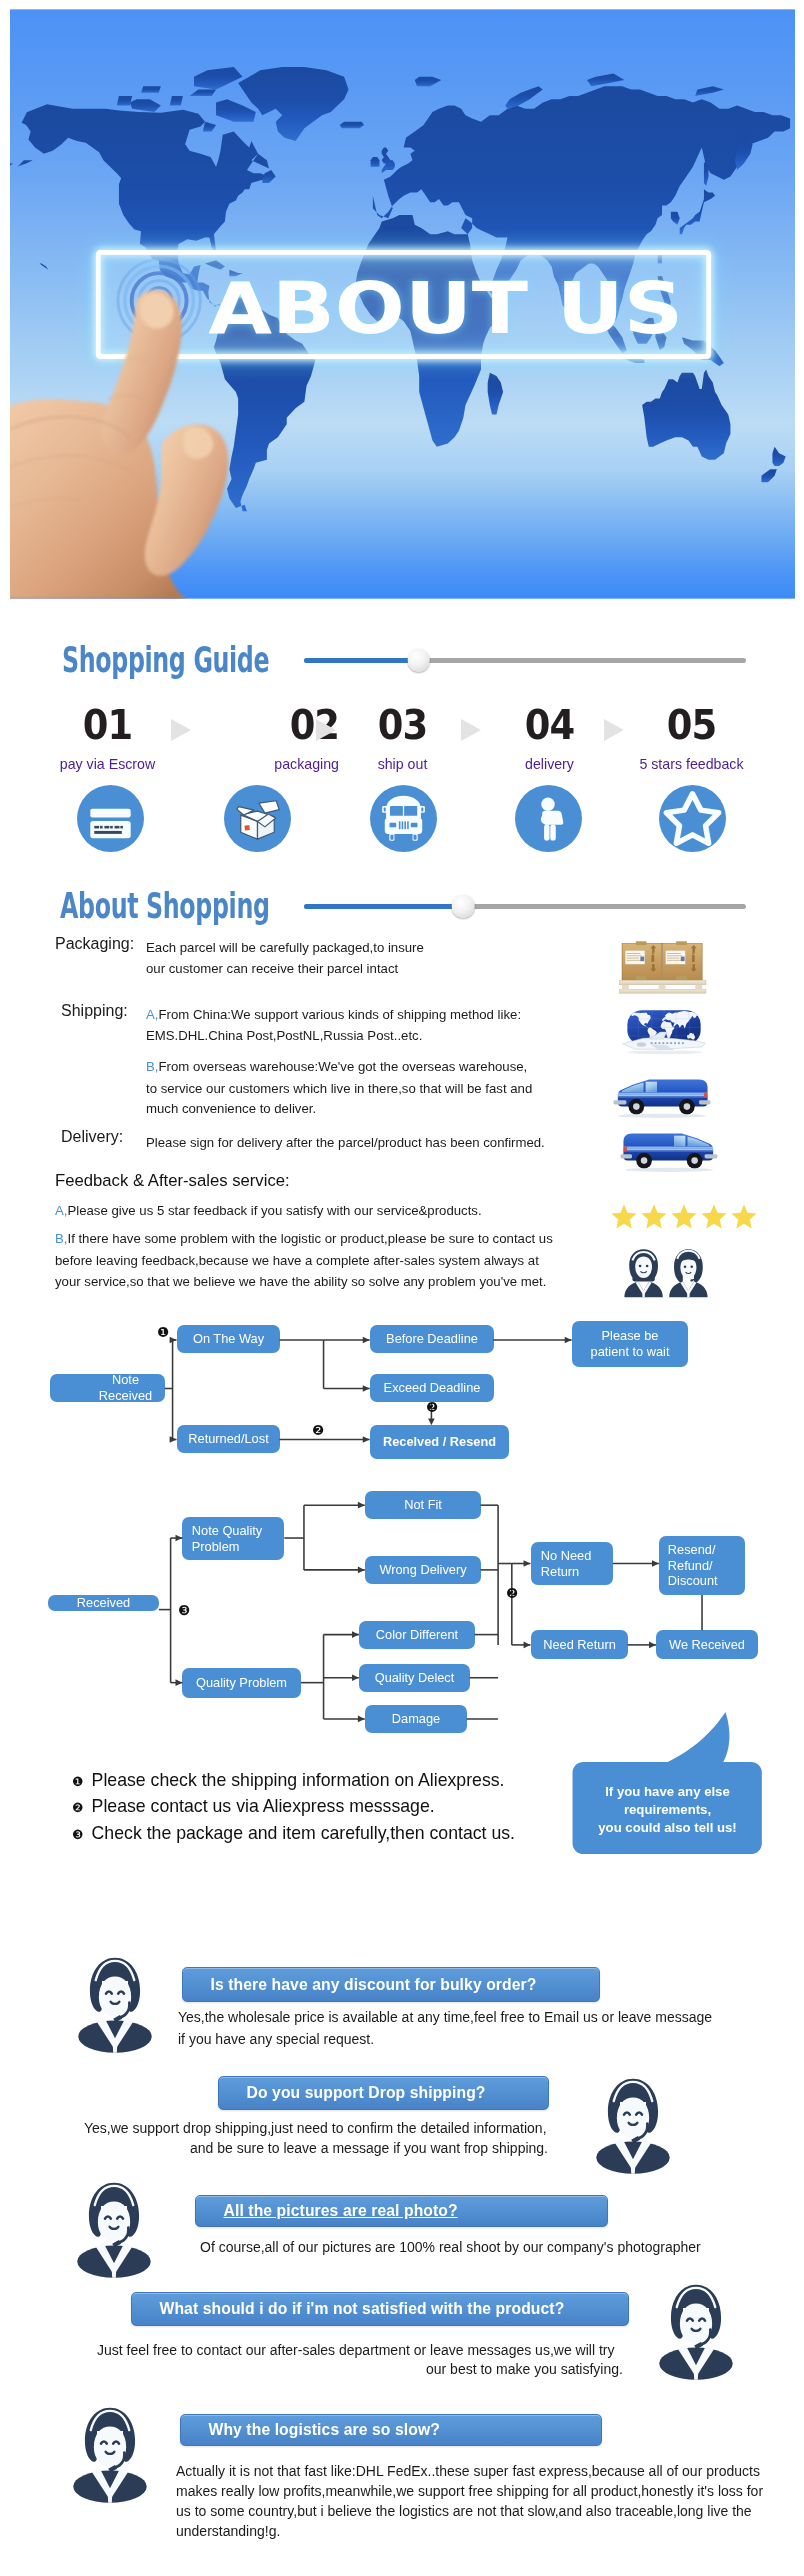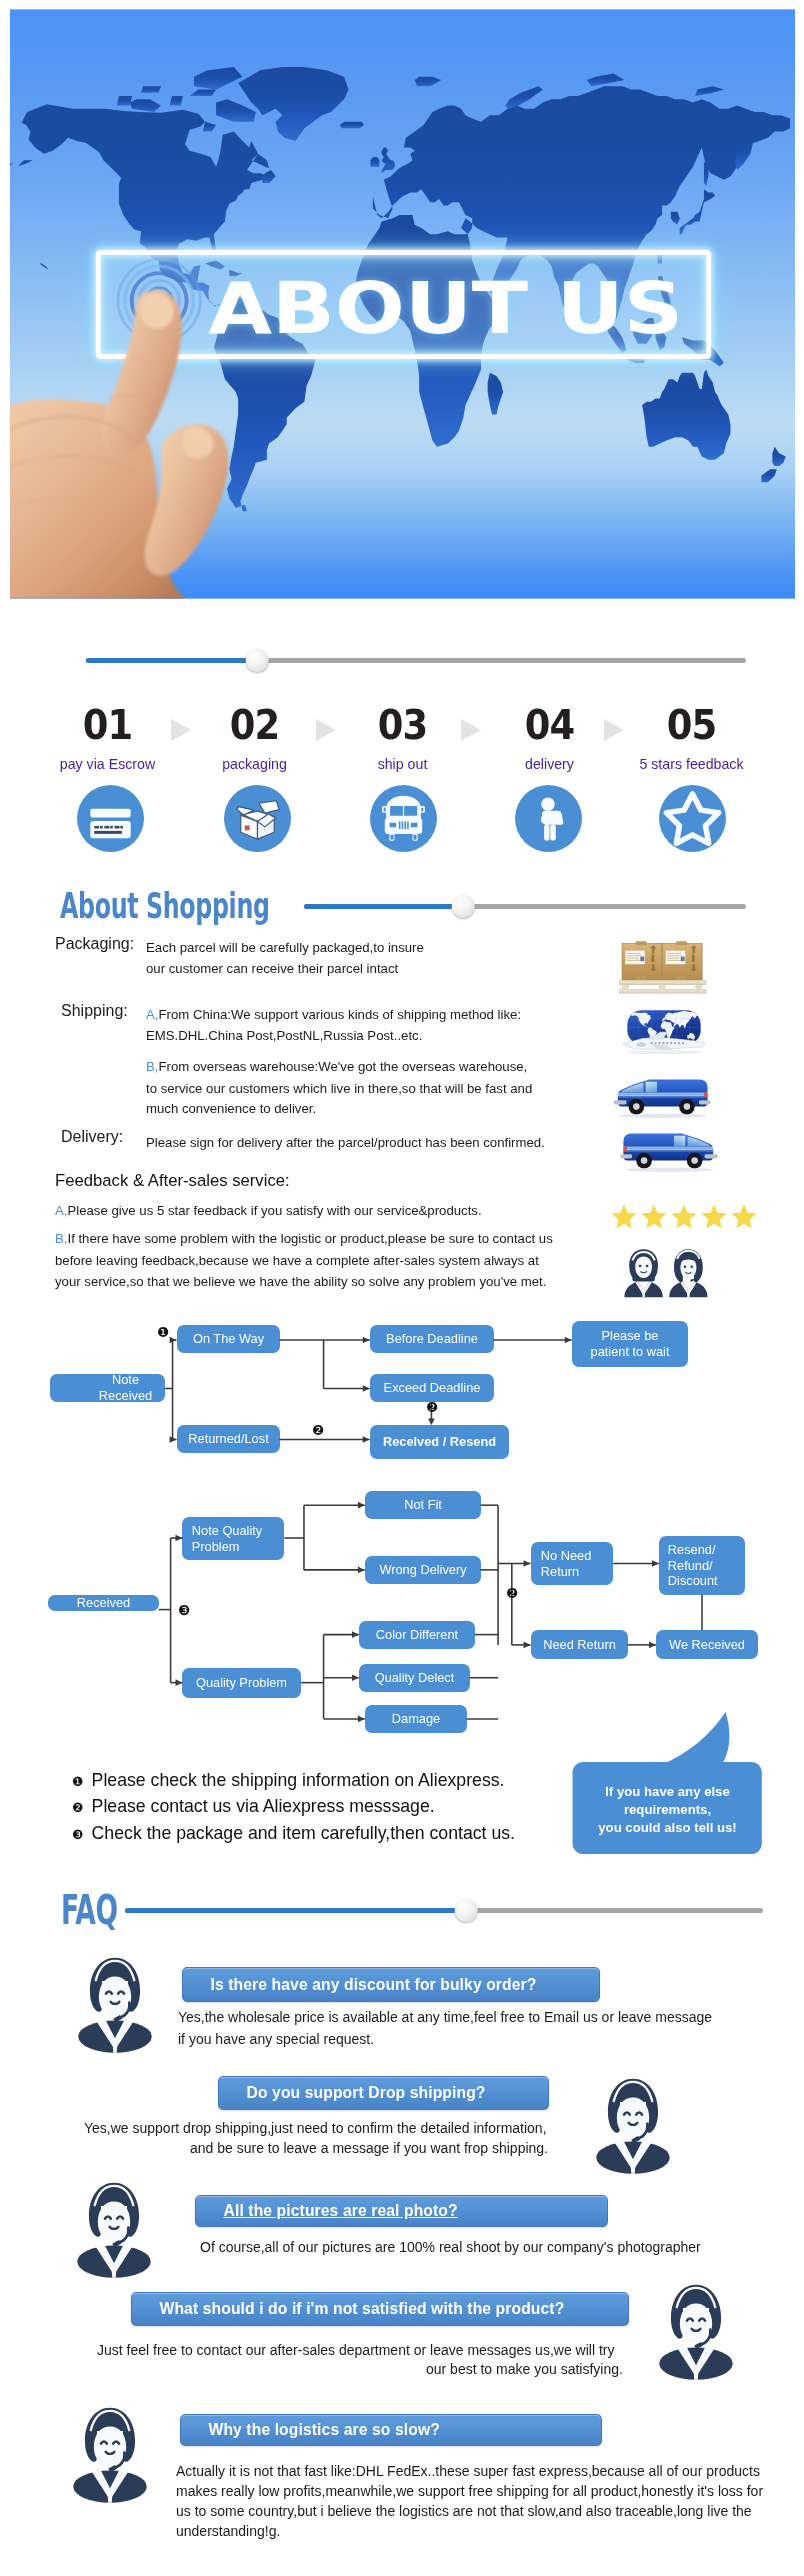--- a/index.html
+++ b/index.html
@@ -216,33 +216,36 @@
   <path d="M-8,510 C18,500 48,496 76,500" fill="none" stroke="#cf9e7c" stroke-width="2" opacity="0.20"></path>
   <path d="M100,398 C112,392 126,392 136,398" fill="none" stroke="#d0a080" stroke-width="1.8" opacity="0.35"></path>
   <path d="M108,360 C118,354 130,354 140,360" fill="none" stroke="#d0a080" stroke-width="1.6" opacity="0.25"></path>
 </g>
         </g>
 
 </svg>
 </div>
 
 <div class="sec-head" style="left:62px;top:640px;width:684px;height:41px;">
+  <div style="width:218px;overflow:visible;">
+    <div class="sec-title" style="font-size:41px;line-height:41px;display:inline-block;transform:scale(0.645,0.855);transform-origin:left center;">Shopping Guide</div>
+  </div>
   <div class="slider" style="flex:1;margin-left:23.5px;">
     <div class="fill" style="width:26%;"></div>
     <div class="knob" style="left:26%;"></div>
   </div>
 </div>
 
 <div class="steps">
 
   <div class="step" style="left:34px;top:705px;">
     <div class="num">01</div>
     <div class="lbl">pay via Escrow</div>
   </div>
-  <div class="step" style="left:181px;top:705px;">
+  <div class="step" style="left:192px;top:705px;text-align:right;">
     <div class="num">02</div>
     <div class="lbl">packaging</div>
   </div>
   <div class="step" style="left:329px;top:705px;">
     <div class="num">03</div>
     <div class="lbl">ship out</div>
   </div>
   <div class="step" style="left:476px;top:705px;">
     <div class="num">04</div>
     <div class="lbl">delivery</div>
@@ -717,29 +720,20 @@
 <svg style="position:absolute;left:549px;top:1702px;" width="255" height="162" viewBox="0 0 260 165">
   <path d="M110 66 C134 56 160 40 180 10 C188 36 184 58 168 74 Z" fill="#4a8fd4"></path>
   <rect x="24" y="61" width="193" height="94" rx="11" fill="#4a8fd4"></rect>
 </svg>
 <div class="bubble-txt" style="left:573px;top:1783px;width:189px;">
   <div>If you have any else</div>
   <div>requirements,</div>
   <div>you could also tell us!</div>
 </div>
 
-<div class="sec-head" style="left:61px;top:1890px;width:702px;height:41px;">
-  <div style="width:49px;overflow:visible;">
-    <div class="sec-title" style="font-size:41px;line-height:41px;display:inline-block;transform:scale(0.72,1.0);transform-origin:left center;">FAQ</div>
-  </div>
-  <div class="slider" style="flex:1;margin-left:14.7px;">
-    <div class="fill" style="width:53.5%;"></div>
-    <div class="knob" style="left:53.5%;"></div>
-  </div>
-</div>
 
 <div>
 
   <div class="faq-q" style="left:182px;top:1967px;width:418px;height:35px;">Is there have any discount for bulky order?</div>
   <div class="faq-a" style="left:178px;top:2007px;">Yes,the wholesale price is available at any time,feel free to Email us or leave message</div>
   <div class="faq-a" style="left:178px;top:2029px;">if you have any special request.</div>
 
   <div class="faq-q" style="left:218px;top:2076px;width:331px;height:34px;">Do you support Drop shipping?</div>
   <div class="faq-a" style="left:84px;top:2118px;">Yes,we support drop shipping,just need to confirm the detailed information,</div>
   <div class="faq-a" style="left:190px;top:2138px;">and be sure to leave a message if you want frop shipping.</div>

